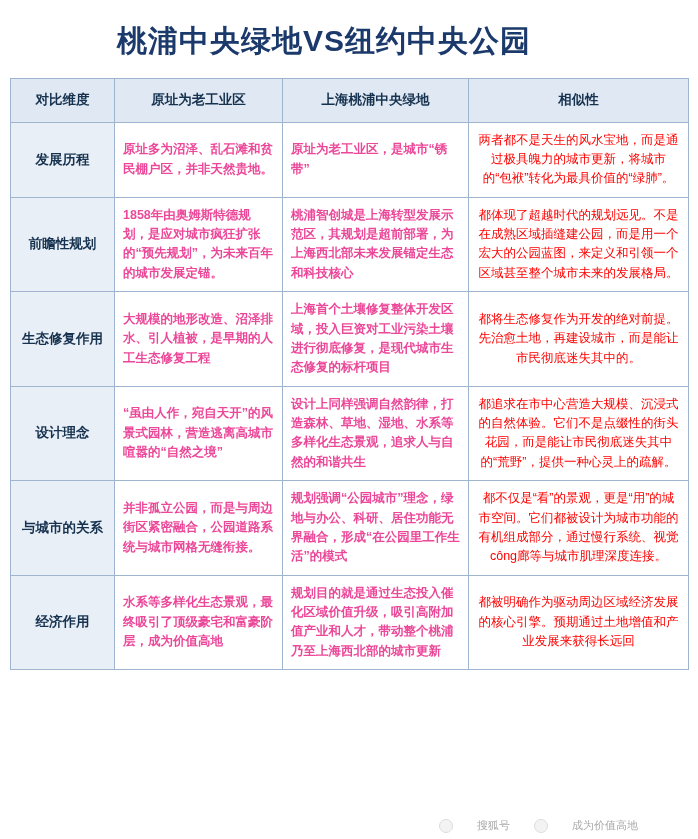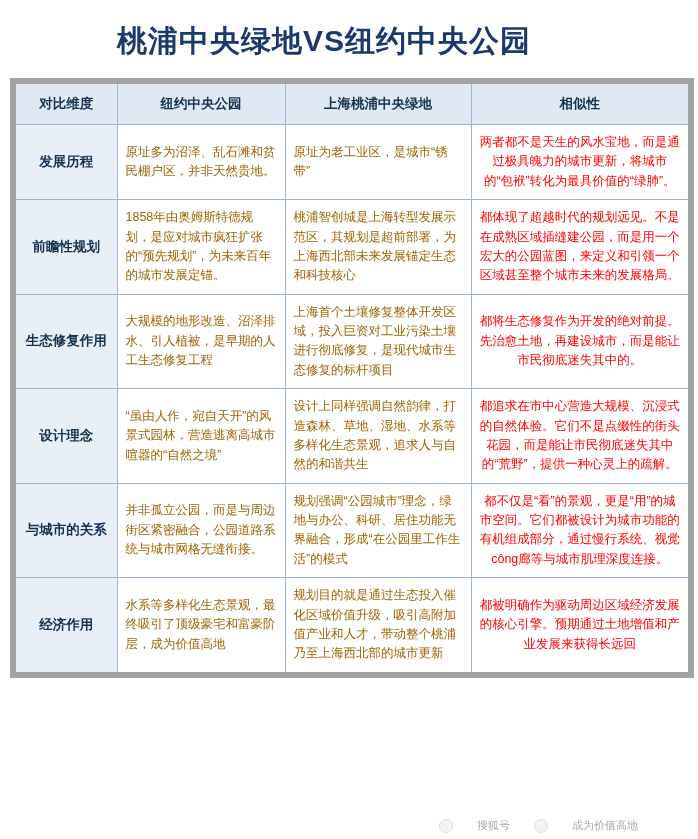--- a/index.html
+++ b/index.html
@@ -36,21 +36,21 @@
     font-family: "Liberation Sans", sans-serif;
   }
   .table-wrap {
     padding: 0 10px;
     box-sizing: border-box;
   }
   table.cmp {
     width: 678px;
     border-collapse: collapse;
     table-layout: fixed;
-    border: 6px solid #a3a3a3;
+    border: 1px solid #a3a3a3;
   }
   table.cmp th, table.cmp td {
     border: 1px solid #9fb4cf;
     vertical-align: middle;
     box-sizing: border-box;
   }
   thead th {
     background: #dfe8f3;
     color: #16324f;
     font-size: 13.5px;
@@ -63,24 +63,25 @@
     background: #e9eff7;
     color: #16324f;
     font-size: 13.5px;
     font-weight: bold;
     text-align: center;
     padding: 22px 4px;
   }
   td.cell {
     font-size: 12.5px;
     line-height: 1.55;
-    color: #a16207;
+    color: #ec4899;
     padding: 8px 8px;
     text-align: left;
     background: #ffffff;
+    font-weight: bold;
   }
   td.sim {
     font-size: 12.5px;
     line-height: 1.55;
     color: #ff0000;
     padding: 8px 8px;
     text-align: center;
     background: #ffffff;
   }
   col.c1 { width: 104px; }
@@ -130,21 +131,21 @@
     <table class="cmp">
       <colgroup>
         <col class="c1">
         <col class="c2">
         <col class="c3">
         <col class="c4">
       </colgroup>
       <thead>
         <tr>
           <th>对比维度</th>
-          <th>纽约中央公园</th>
+          <th>原址为老工业区</th>
           <th>上海桃浦中央绿地</th>
           <th>相似性</th>
         </tr>
       </thead>
       <tbody>
         <tr>
           <td class="dim">发展历程</td>
           <td class="cell">原址多为沼泽、乱石滩和贫民棚户区，并非天然贵地。</td>
           <td class="cell">原址为老工业区，是城市“锈带”</td>
           <td class="sim">两者都不是天生的风水宝地，而是通过极具魄力的城市更新，将城市的“包袱”转化为最具价值的“绿肺”。</td>

